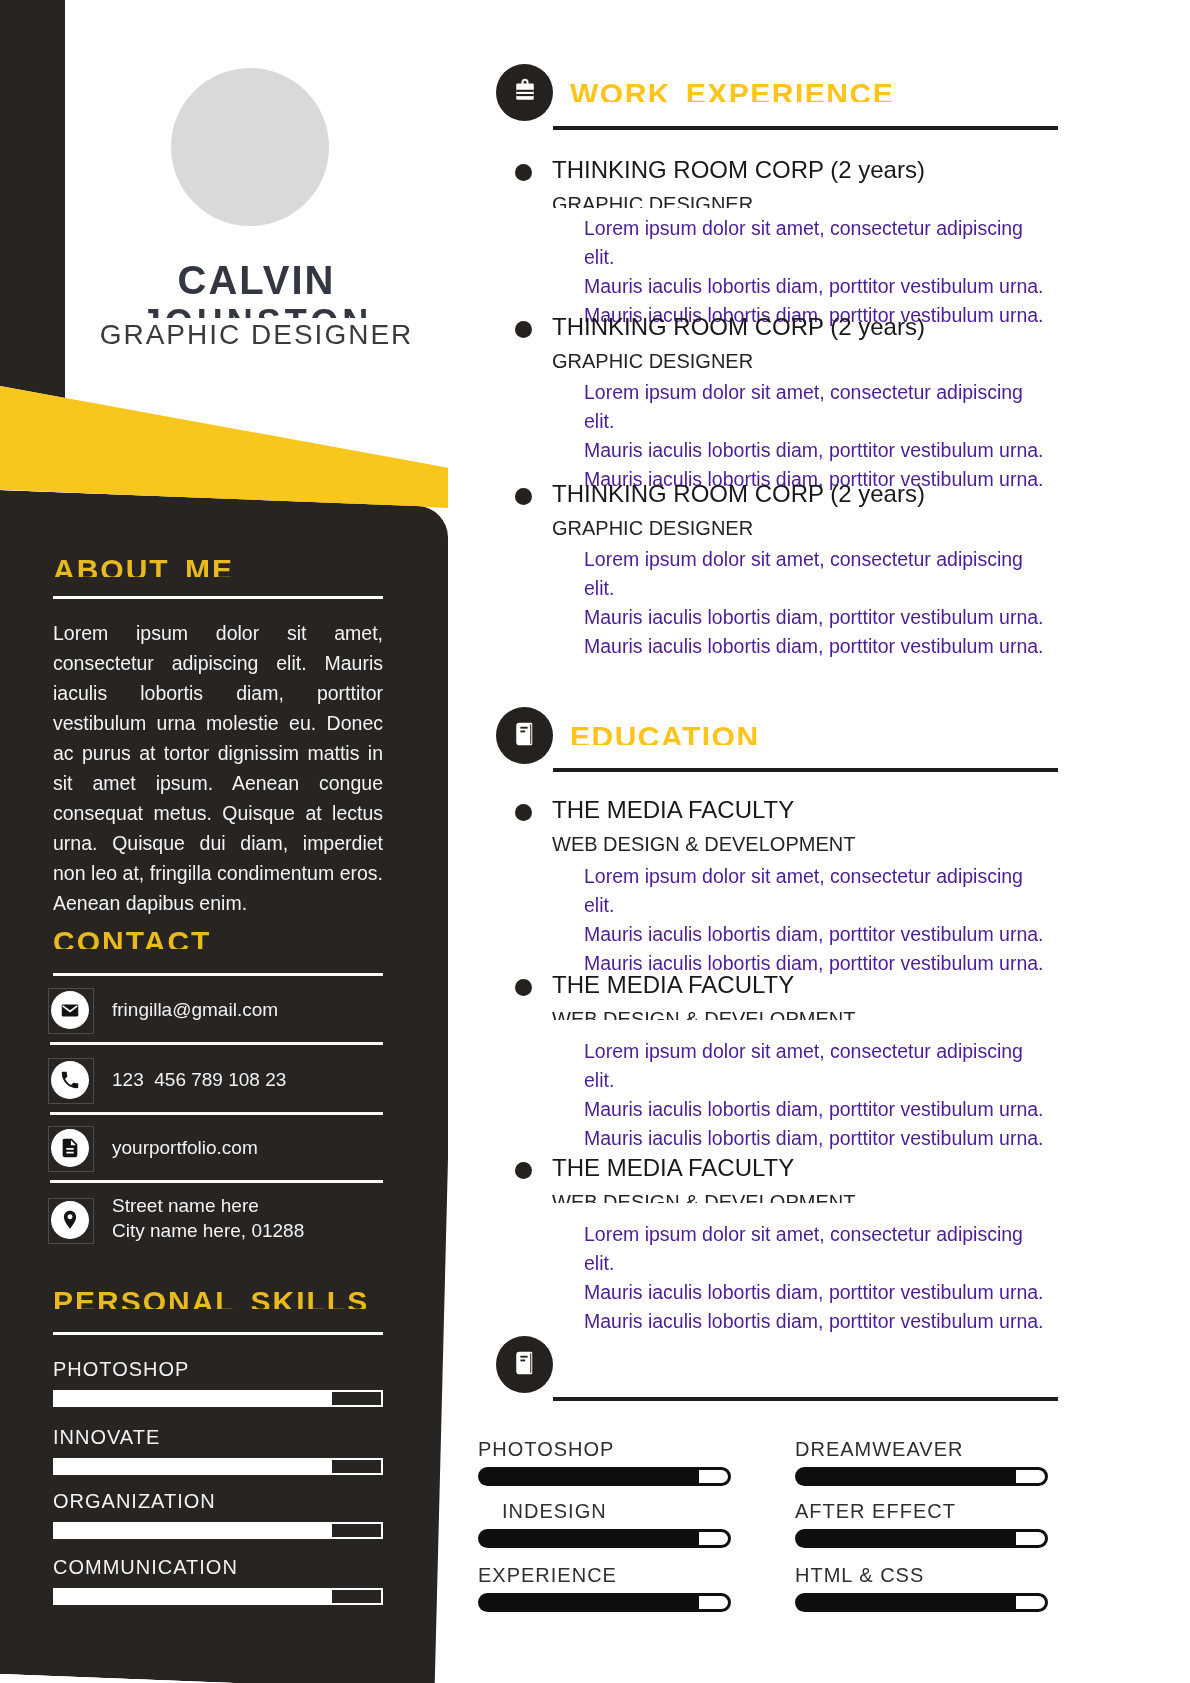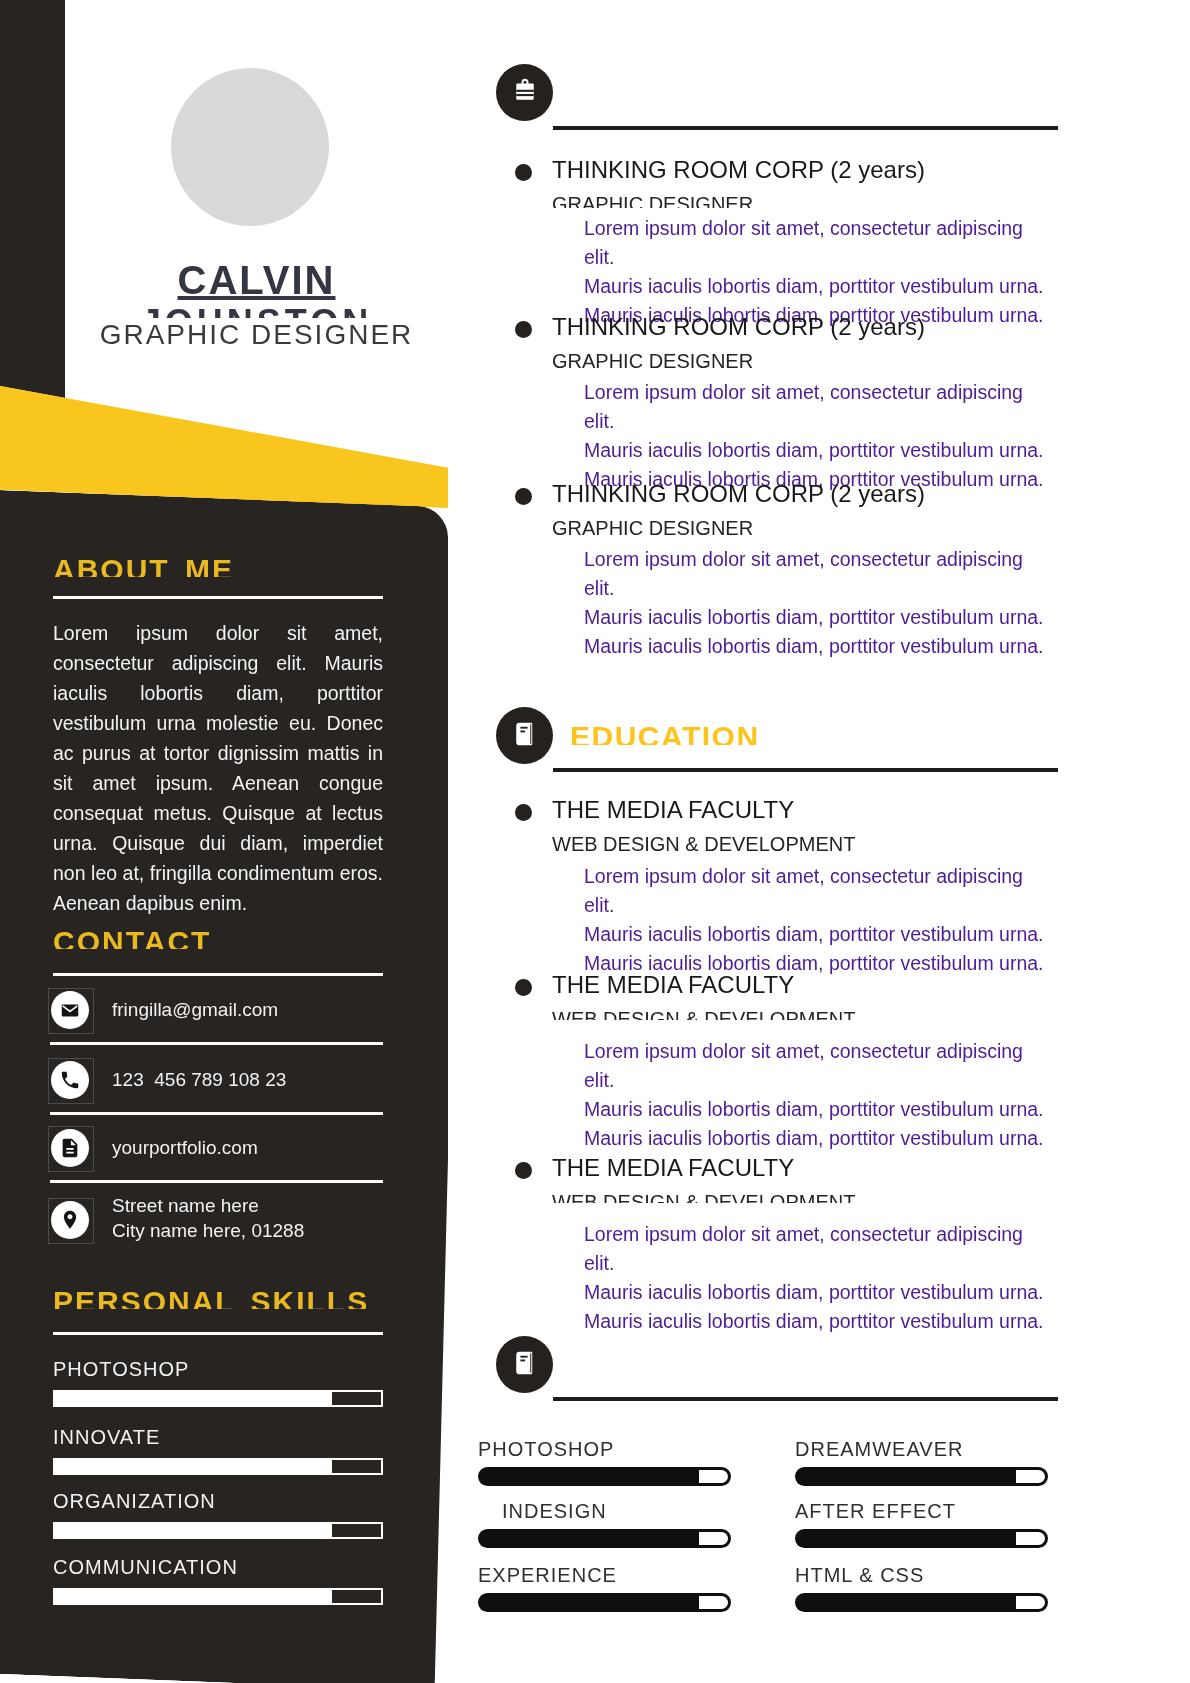--- a/index.html
+++ b/index.html
@@ -17,21 +17,21 @@
          border-top-right-radius:30px;
          clip-path:polygon(0 0,100% 0,100% 55%,97% 100%,0 100%);
          transform:skewY(2.2deg);transform-origin:0 0;z-index:2;}
   
   .watermark{position:absolute;left:446px;top:812px;font-size:30px;color:#c8c8c8;
              letter-spacing:1px;z-index:3;}
   
   .photo{position:absolute;left:171px;top:68px;width:158px;height:158px;border-radius:50%;
          background:#d9d9d9;z-index:4;}
   .name-block{position:absolute;left:65px;top:258px;width:383px;text-align:center;z-index:4;}
-  .name{font-size:40px;font-weight:bold;color:#343741;letter-spacing:2px;line-height:44px;text-decoration:underline;}
+  .name{font-size:40px;font-weight:bold;color:#343741;letter-spacing:2px;line-height:44px;}
   .hidden-name{height:12px;overflow:hidden;font-size:36px;font-weight:bold;color:#343741;
                letter-spacing:4px;line-height:34px;margin-top:4px;}
   .job-title{font-size:28px;color:#3b3b3b;letter-spacing:2px;margin-top:1px;background:#fff;}
   
   .sb{position:absolute;left:50px;top:0;width:336px;z-index:5;color:#f3f3f3;}
   .sb-h{position:absolute;left:3px;font-size:30px;font-weight:bold;color:#e9ba20;
         letter-spacing:2px;word-spacing:5px;height:25px;overflow:hidden;line-height:35px;}
   .rule{position:absolute;left:3px;width:330px;height:2.5px;background:#fdfdfd;}
   .about-text{position:absolute;left:3px;top:618px;width:330px;font-size:19.5px;
               line-height:30px;text-align:justify;color:#f3f3f3;}
@@ -172,20 +172,21 @@
 
     <div class="sec-circle" style="top:64px;">
       <span>
         <svg viewBox="0 0 24 24">
             <path fill="#ffffff" d="M9.2 6V5a2.8 2.8 0 0 1 5.6 0v1H18a1 1 0 0 1 1 1v11a1 1 0 0 1-1 1H6a1 1 0 0 1-1-1V7a1 1 0 0 1 1-1h3.2zm1.6 0h2.4V5a1.2 1.2 0 0 0-2.4 0v1z"></path>
             <rect x="5" y="11" width="14" height="1.7" fill="#24211e"></rect>
             <rect x="5" y="14.4" width="14" height="1.7" fill="#24211e"></rect>
           </svg>
       </span>
     </div>
+    <div class="sec-h" style="top:76px;">WORK EXPERIENCE</div>
     <div class="sec-rule" style="top:126px;"></div>
 
     <div class="bullet" style="top:164px;"></div>
     <div class="e-title" style="top:156px;">THINKING ROOM CORP (2 years)</div>
     <div class="e-sub clip1" style="top:192px;">GRAPHIC DESIGNER</div>
     <div class="e-body" style="top:214px;">Lorem ipsum dolor sit amet, consectetur adipiscing elit.
 Mauris iaculis lobortis diam, porttitor vestibulum urna.
 Mauris iaculis lobortis diam, porttitor vestibulum urna.</div>
 
     <div class="bullet" style="top:321px;"></div>

